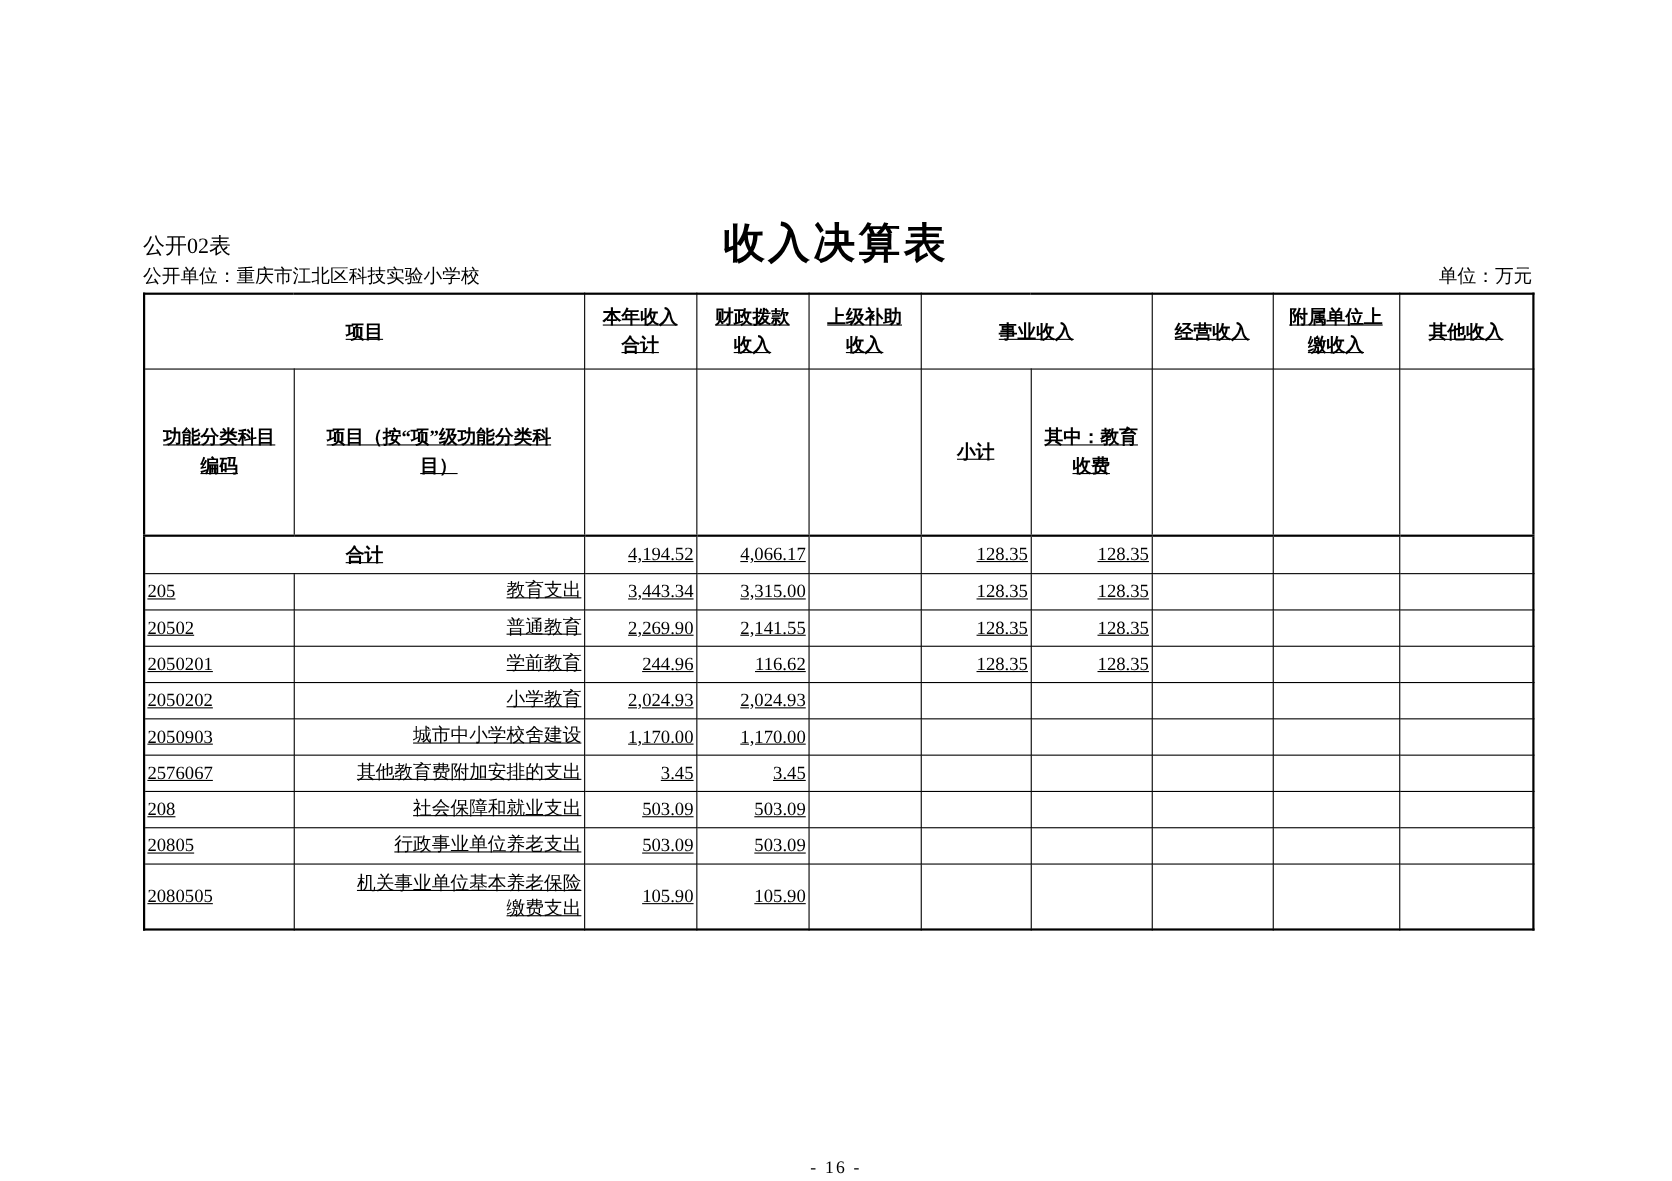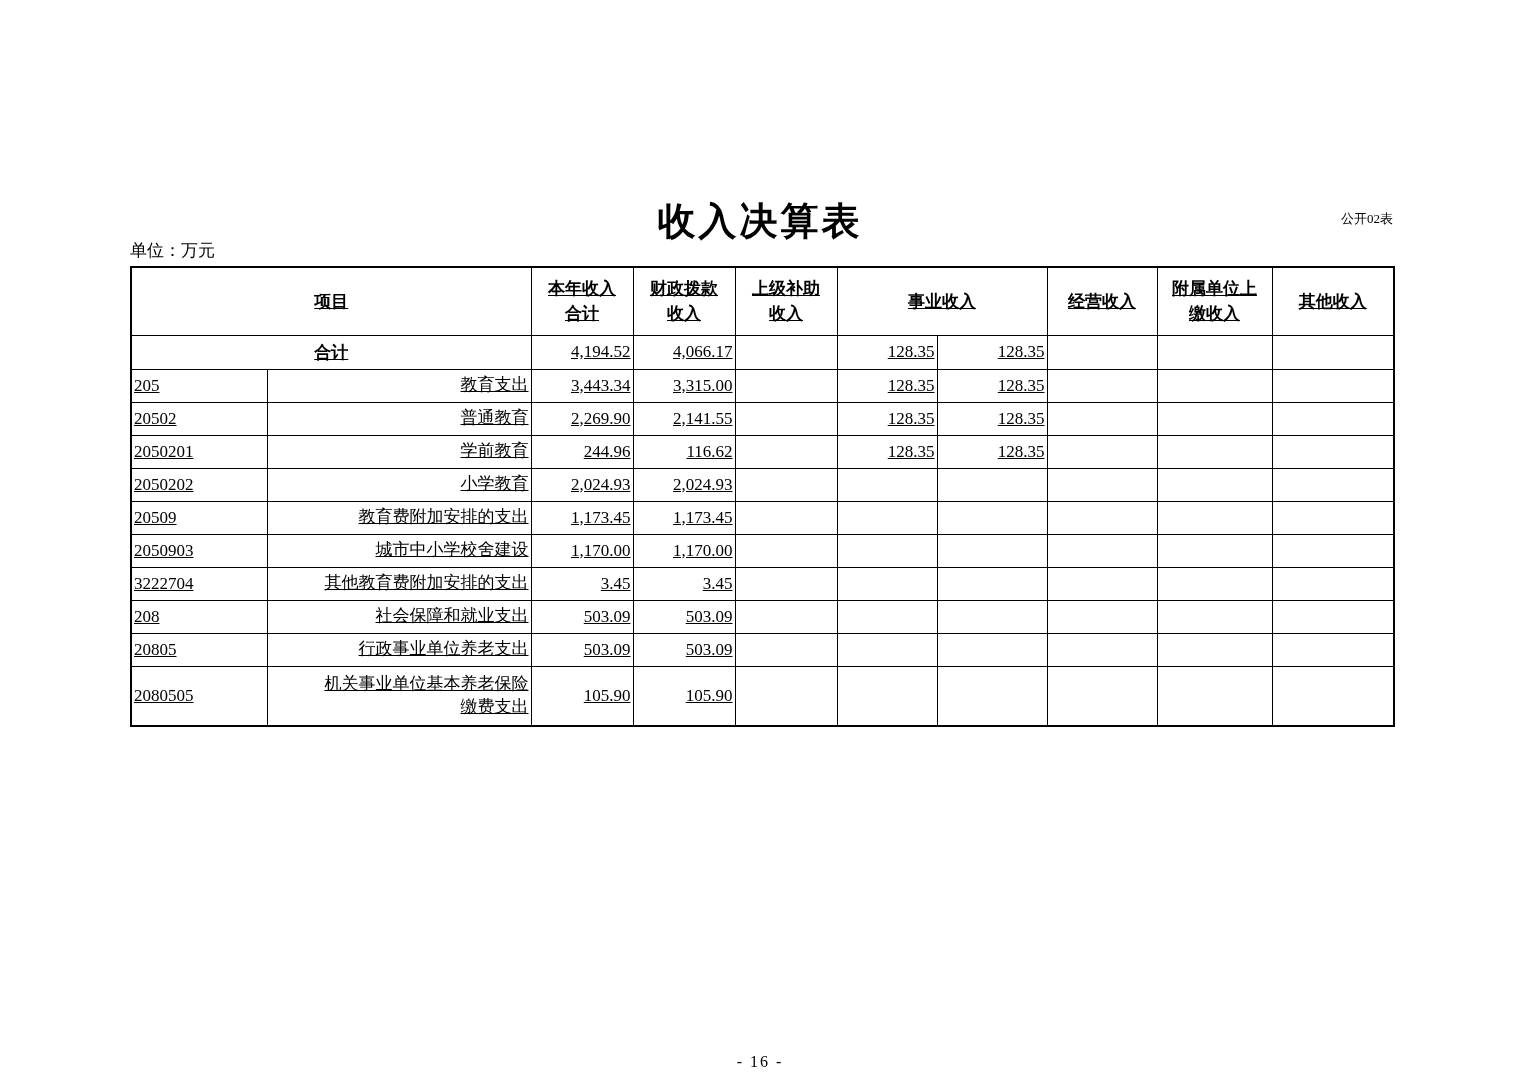--- a/index.html
+++ b/index.html
@@ -10,21 +10,21 @@
     color: #000;
     font-family: "Liberation Serif", "DejaVu Serif", serif;
   }
   .doc-title {
     position: absolute; top: 150px; left: 0; width: 100%;
     text-align: center;
     font-size: 38px; font-weight: bold; letter-spacing: 3px; margin-top: 46px;
   }
   .form-code {
     position: absolute; top: 210px; left: 130px; width: 1263px;
-    text-align: right; font-size: 13px;
+    font-size: 20px;
   }
   .meta-row {
     position: absolute; top: 239px; left: 130px; width: 1263px;
     display: flex; justify-content: space-between;
     font-size: 17px;
   }
   table.income {
     position: absolute; top: 266px; left: 130px;
     width: 1263px;
     border-collapse: collapse; table-layout: fixed;
@@ -60,20 +60,21 @@
   }
 </style>
 </head>
 <body>
 
 <div class="doc-title">收入决算表</div>
 
 <div class="form-code">公开02表</div>
 
 <div class="meta-row">
+  <span>公开单位：重庆市江北区科技实验小学校</span>
   <span>单位：万元</span>
 </div>
 
 <table class="income">
   <colgroup>
     <col style="width:136px">
     <col style="width:264px">
     <col style="width:102px">
     <col style="width:102px">
     <col style="width:102px">
@@ -91,20 +92,35 @@
       <td>财政拨款
 收入</td>
       <td>上级补助
 收入</td>
       <td colspan="2">事业收入</td>
       <td>经营收入</td>
       <td>附属单位上
 缴收入</td>
       <td>其他收入</td>
     </tr>
+    <tr class="h2">
+      <td>功能分类科目
+编码</td>
+      <td>项目（按“项”级功能分类科
+目）</td>
+      <td></td>
+      <td></td>
+      <td></td>
+      <td>小计</td>
+      <td>其中：教育
+收费</td>
+      <td></td>
+      <td></td>
+      <td></td>
+    </tr>
   </thead>
   <tbody>
       <tr>
         <td class="c-total-label" colspan="2">合计</td>
         <td class="c-val">4,194.52</td>
         <td class="c-val">4,066.17</td>
         <td class="c-val"></td>
         <td class="c-val">128.35</td>
         <td class="c-val">128.35</td>
         <td class="c-val"></td>
@@ -153,45 +169,33 @@
         <td class="c-val">2,024.93</td>
         <td class="c-val">2,024.93</td>
         <td class="c-val"></td>
         <td class="c-val"></td>
         <td class="c-val"></td>
         <td class="c-val"></td>
         <td class="c-val"></td>
         <td class="c-val"></td>
       </tr>
       <tr>
-        <td class="c-code">20509</td>
-        <td class="c-name">教育费附加安排的支出</td>
-        <td class="c-val">1,173.45</td>
-        <td class="c-val">1,173.45</td>
-        <td class="c-val"></td>
-        <td class="c-val"></td>
-        <td class="c-val"></td>
-        <td class="c-val"></td>
-        <td class="c-val"></td>
-        <td class="c-val"></td>
-      </tr>
-      <tr>
         <td class="c-code">2050903</td>
         <td class="c-name">城市中小学校舍建设</td>
         <td class="c-val">1,170.00</td>
         <td class="c-val">1,170.00</td>
         <td class="c-val"></td>
         <td class="c-val"></td>
         <td class="c-val"></td>
         <td class="c-val"></td>
         <td class="c-val"></td>
         <td class="c-val"></td>
       </tr>
       <tr>
-        <td class="c-code">3222704</td>
+        <td class="c-code">2576067</td>
         <td class="c-name">其他教育费附加安排的支出</td>
         <td class="c-val">3.45</td>
         <td class="c-val">3.45</td>
         <td class="c-val"></td>
         <td class="c-val"></td>
         <td class="c-val"></td>
         <td class="c-val"></td>
         <td class="c-val"></td>
         <td class="c-val"></td>
       </tr>

